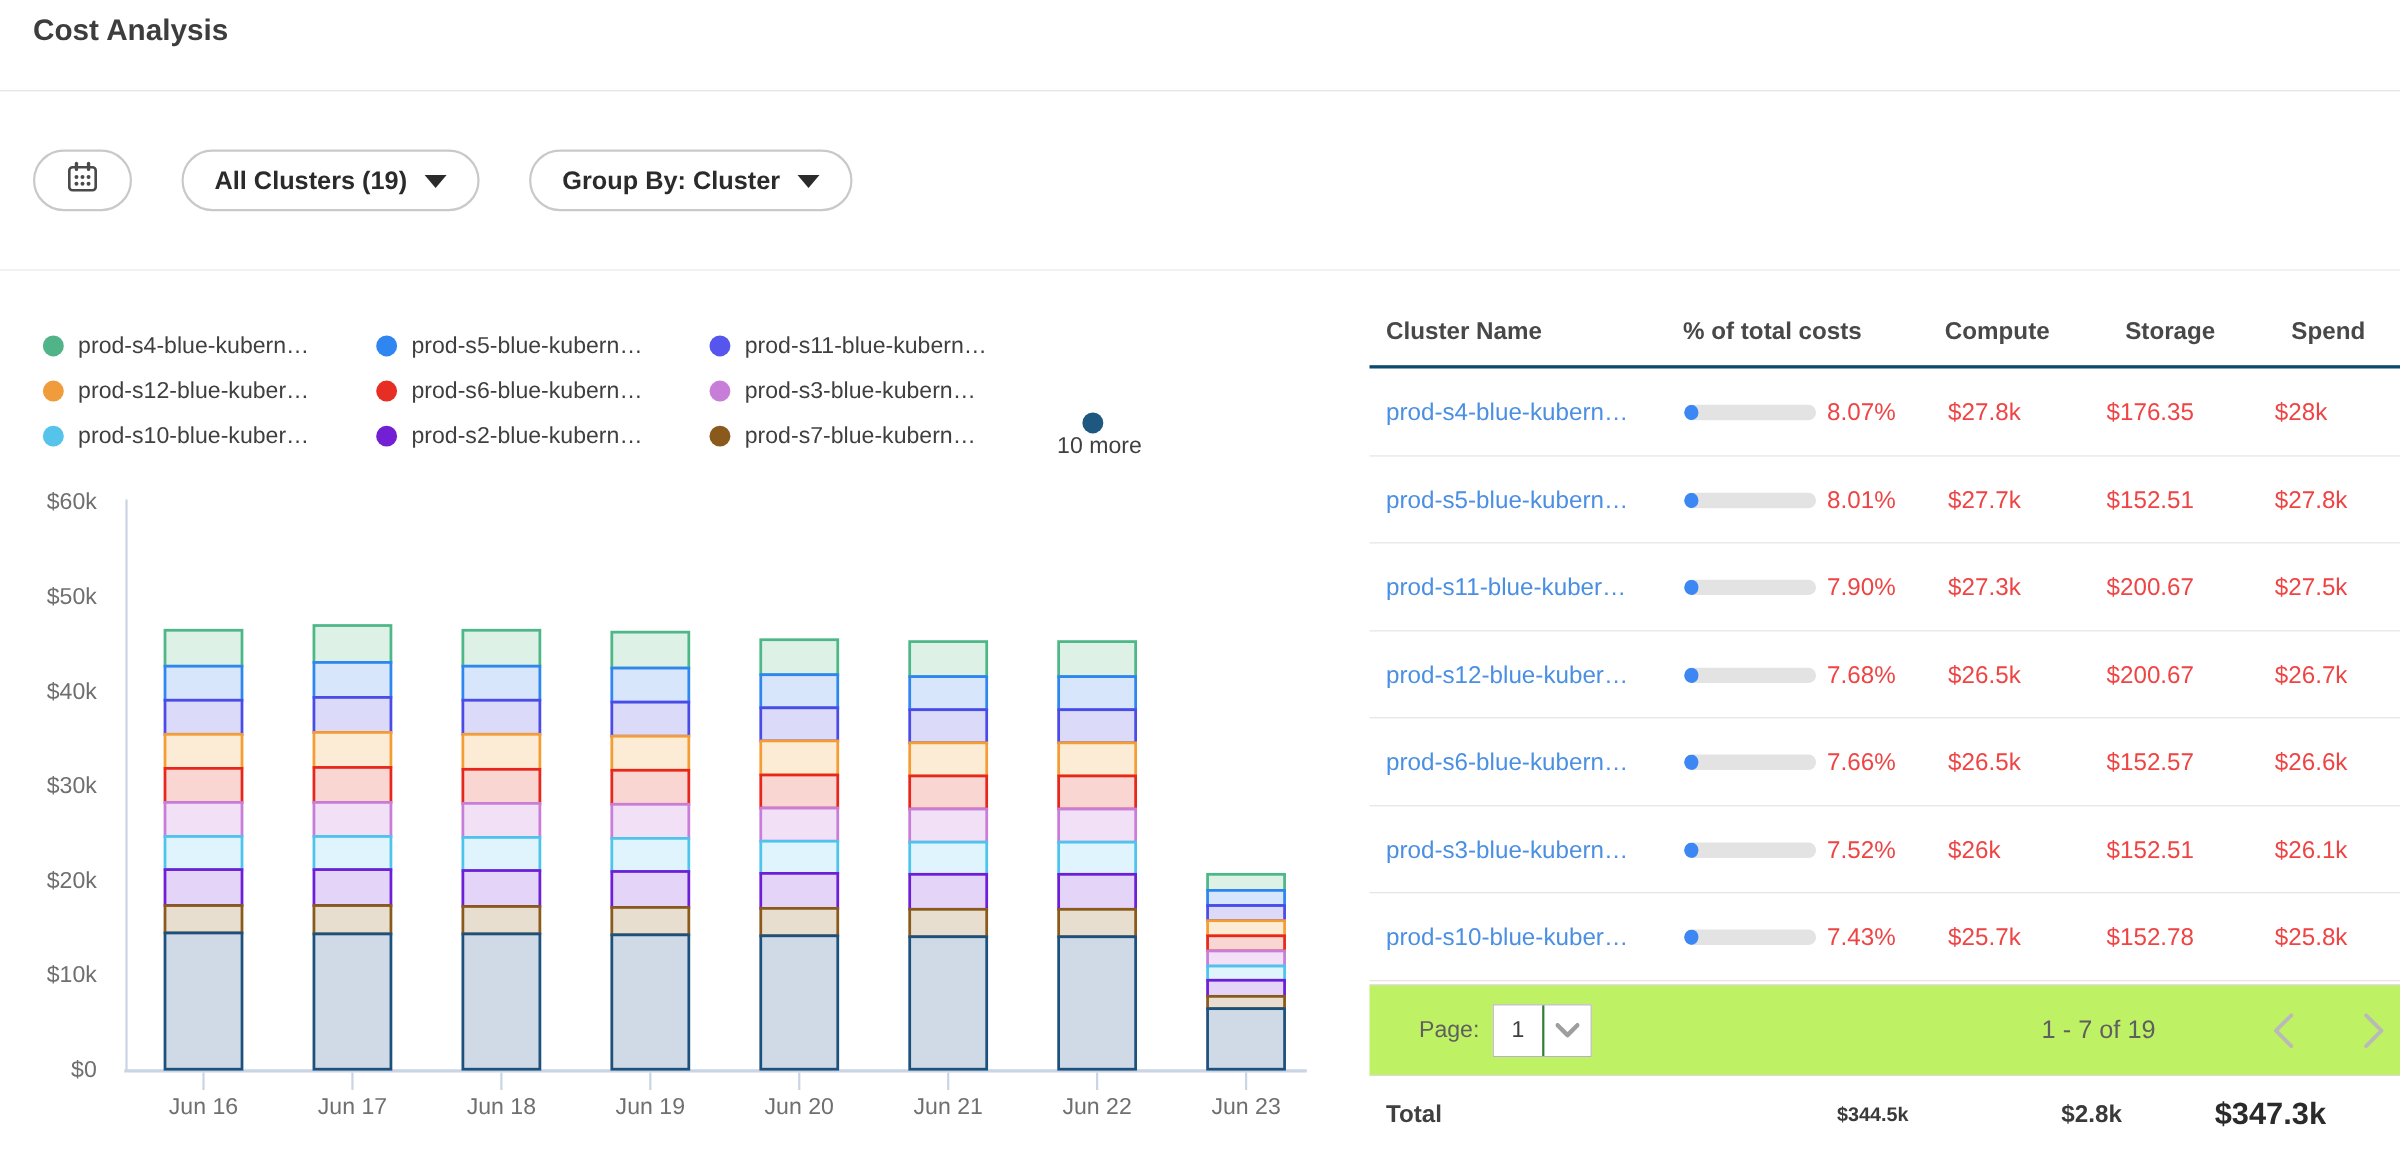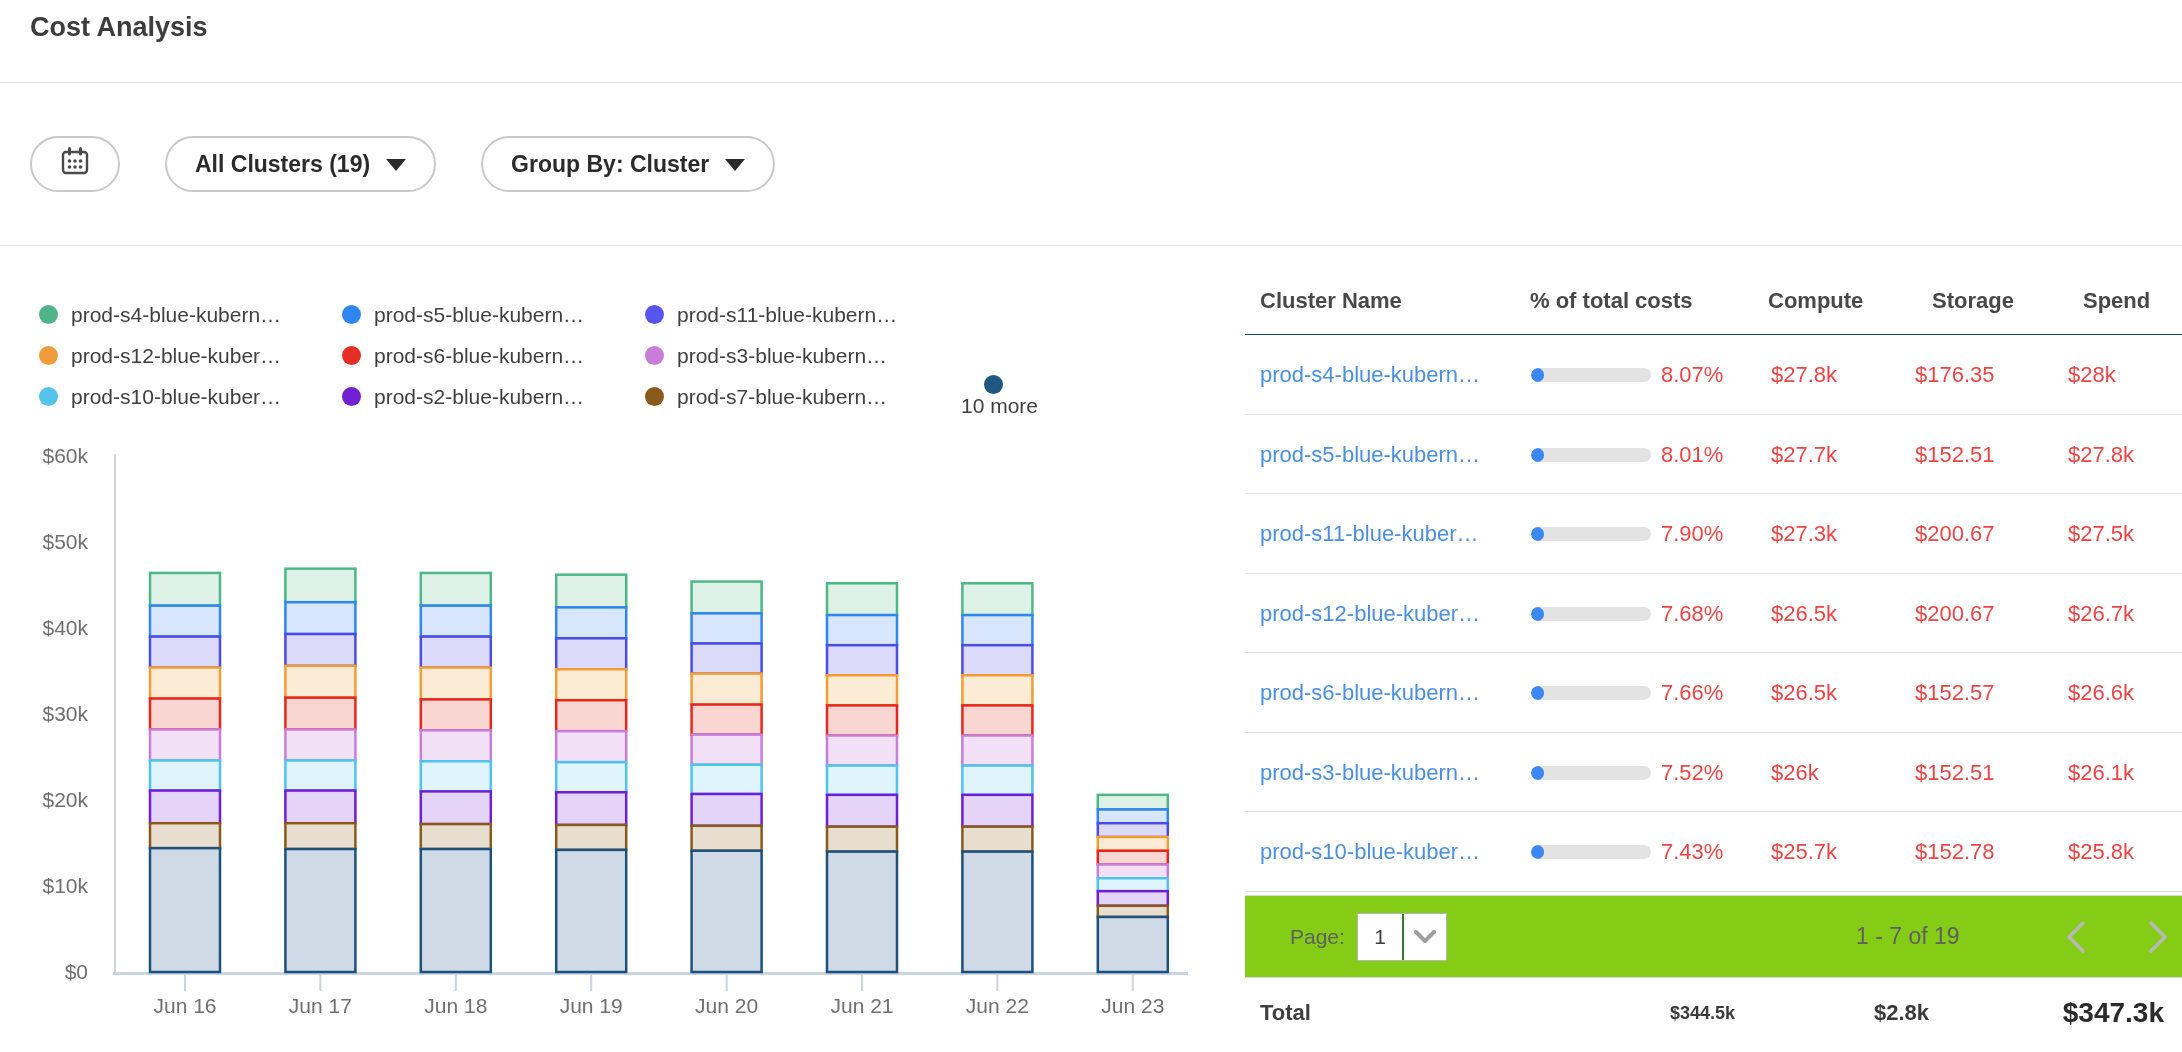--- a/index.html
+++ b/index.html
@@ -26,52 +26,52 @@
   .legend-item { display:flex; align-items:center; width:303px; cursor:pointer; }
   .legend-item.auto { width:auto;flex-direction:column; }
   .legend-dot { width:19px; height:19px; border-radius:50%; flex:0 0 19px; }
   .legend-label { margin-left:13px; font-size:21px; color:#3f3f3f; white-space:nowrap; }
 
   
   #chart-svg { position:absolute; left:20px; top:430px; }
 
   
   .table-pane { position:absolute; left:1245px; top:245px; width:937px; height:807px; }
-  .t-header { position:absolute; left:0; top:25px; width:937px; height:65px; border-bottom:1px solid #0c4a6e; }
+  .t-header { position:absolute; left:0; top:25px; width:937px; height:65px; border-bottom:3px solid #0c4a6e; }
   .t-header span { position:absolute; top:0; line-height:62px; font-size:22px; font-weight:700; color:#484848; white-space:nowrap; }
   .th-name{ left:15px; } .th-pct{ left:285px; } .th-compute{ left:523px; } .th-storage{ left:687px; } .th-spend{ left:838px; }
 
   .t-body { position:absolute; left:0; top:90px; width:937px; }
   .t-row { position:relative; height:79.5px; border-bottom:1px solid #e2e2e2; }
   .cell { position:absolute; top:0; line-height:79.5px; font-size:22px; color:#ef4444; white-space:nowrap; }
   .cluster-link { left:15px; color:#4a8fe2; cursor:pointer; }
   .pct-track { position:absolute; left:286px; top:33px; width:120px; height:14px; border-radius:7px; background:#e3e3e3; overflow:hidden; }
   .pct-fill { position:absolute; left:0; top:0; height:14px; border-radius:7px; background:#3d87f5; }
   .pct-text { left:416px; } .c-compute { left:526px; } .c-storage { left:670px; } .c-spend { left:823px; }
 
   
-  .t-pagination { position:absolute; left:0; top:650px; width:937px; height:83px; background:#84cc16;
+  .t-pagination { position:absolute; left:0; top:650px; width:937px; height:83px; background:#bef264;
     border-top:1px solid #dadada; border-bottom:1px solid #dadada; }
   .page-label { position:absolute; left:45px; top:0; line-height:81px; font-size:21px; color:#5f5f5f; }
   .page-select { position:absolute; left:112px; top:17px; width:90px; height:48px; background:#fff;
     border:1px solid #b5b5b5; display:flex; align-items:stretch; cursor:pointer; }
   .page-select .val { width:44px; text-align:center; line-height:46px; font-size:21px; color:#3f3f3f; }
   .page-select .green-bar { width:2px; background:#2f7d32; }
   .page-select .chev { flex:1; display:flex; align-items:center; justify-content:center; }
   .range-text { position:absolute; left:611px; width:200px; top:0; line-height:81px; font-size:23px; color:#5f5f5f; text-align:left; }
   .pg-prev { position:absolute; left:818px; top:23px; cursor:pointer; }
   .pg-next { position:absolute; left:900px; top:23px; cursor:pointer; }
 
   
   .t-total { position:absolute; left:0; top:733px; width:937px; height:74px; }
   .t-total span { position:absolute; top:0; line-height:70px; white-space:nowrap; }
   .total-label { left:15px; font-size:22px; font-weight:bold; color:#404040; }
   .total-compute { left:330px; width:160px; text-align:right; font-size:18px; font-weight:600; color:#3a3a3a; }
   .total-storage { left:524px; width:160px; text-align:right; font-size:22px; font-weight:600; color:#3a3a3a; }
-  .total-spend { left:719px; width:200px; text-align:right; font-size:28px; font-weight:bold; color:#2b2b2b; }
+  .total-spend { left:719px; width:200px; text-align:center; font-size:28px; font-weight:bold; color:#2b2b2b; }
 </style>
 </head>
 <body>
 
 <div class="app">
 
   <div class="page-title">Cost Analysis</div>
   <div class="divider-top"></div>
 
   <div class="filters">

